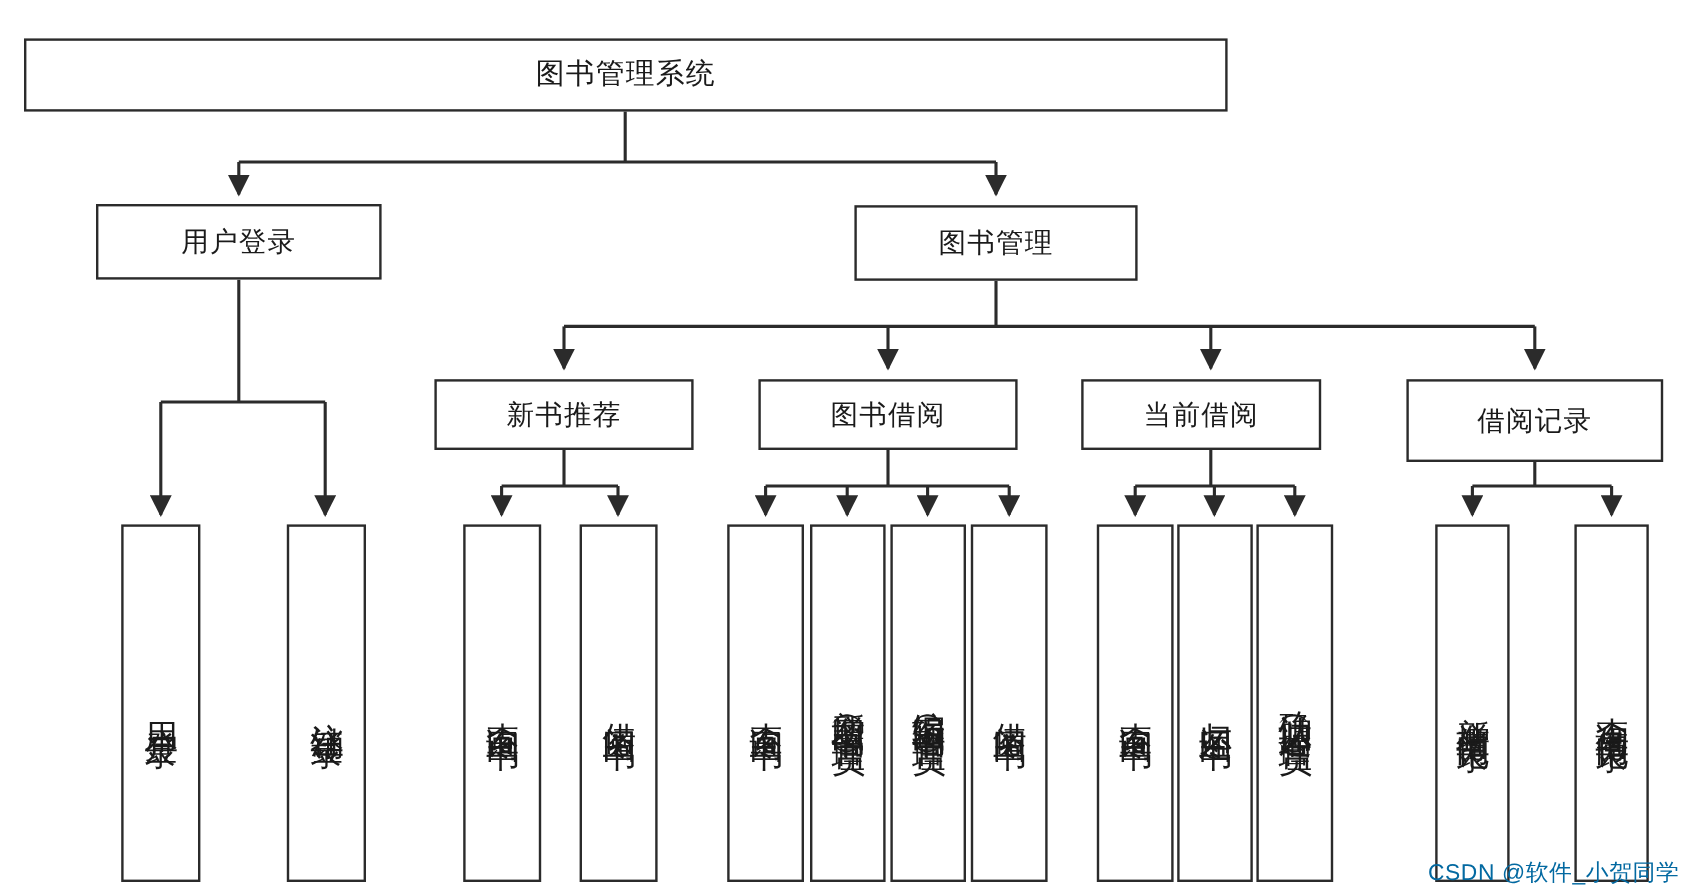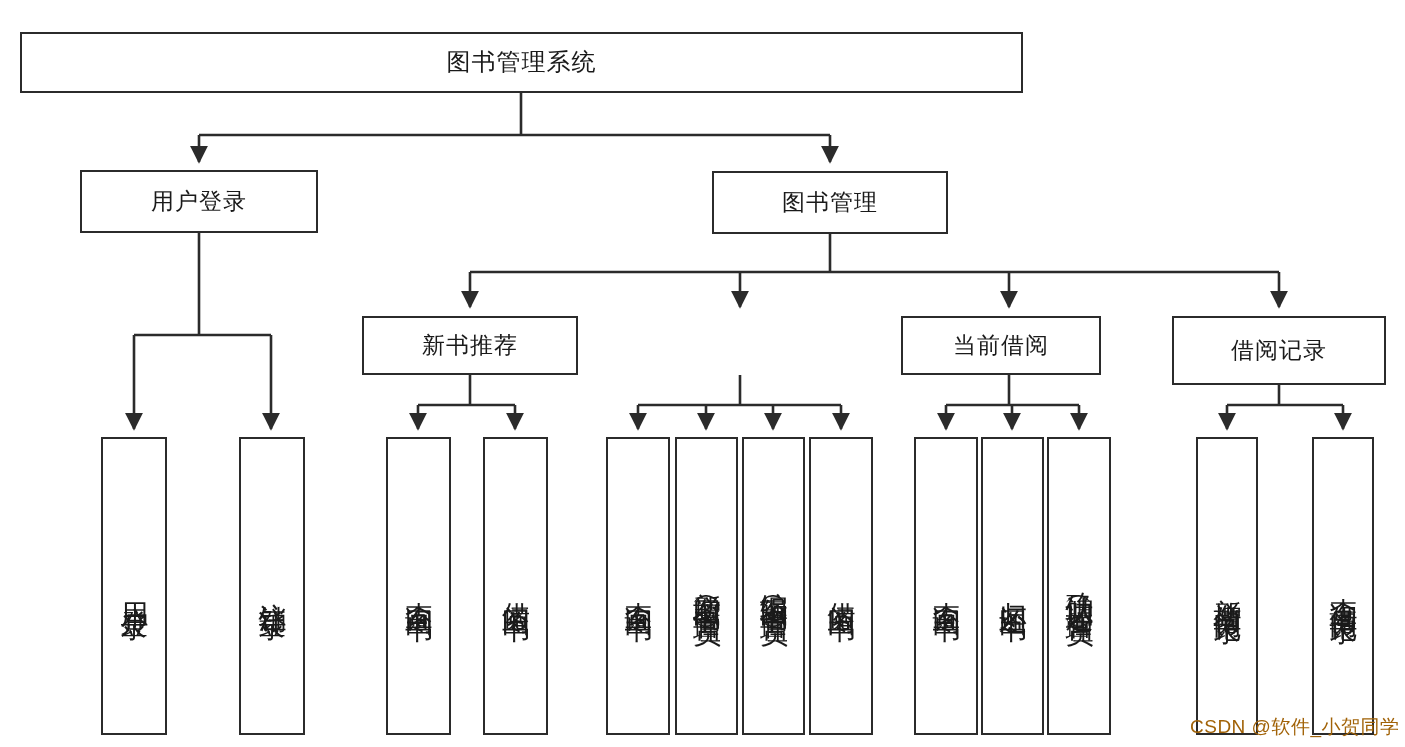--- a/index.html
+++ b/index.html
@@ -61,21 +61,21 @@
     text-orientation: upright;
     font-size: 28px;
     line-height: 1.0;
     letter-spacing: 4px;
     white-space: nowrap;
     max-height: 284px;
   }
   .watermark {
     position: absolute;
     font-size: 19px;
-    color: #a16207;
+    color: #0369a1;
     white-space: nowrap;
     letter-spacing: 0.5px;
   }
 </style>
 </head>
 <body>
 
 <div id="canvas">
 
   <svg class="edges" viewBox="0 0 1405 747" xmlns="http://www.w3.org/2000/svg">
@@ -137,20 +137,23 @@
   </div>
 
   <div class="node horiz" style="left:362px; top:316px; width:216px; height:59px;">
     <span class="lbl">新书推荐</span>
   </div>
 
   <div class="node horiz" style="left:712px; top:171px; width:236px; height:63px;">
     <span class="lbl">图书管理</span>
   </div>
 
+  <div class="node horiz" style="left:632px; top:316px; width:216px; height:59px;">
+    <span class="lbl">图书借阅</span>
+  </div>
 
   <div class="node horiz" style="left:901px; top:316px; width:200px; height:59px;">
     <span class="lbl">当前借阅</span>
   </div>
 
   <div class="node horiz" style="left:1172px; top:316px; width:214px; height:69px;">
     <span class="lbl">借阅记录</span>
   </div>
 
   <div class="node vert" style="left:101px; top:437px; width:66px; height:298px;">

